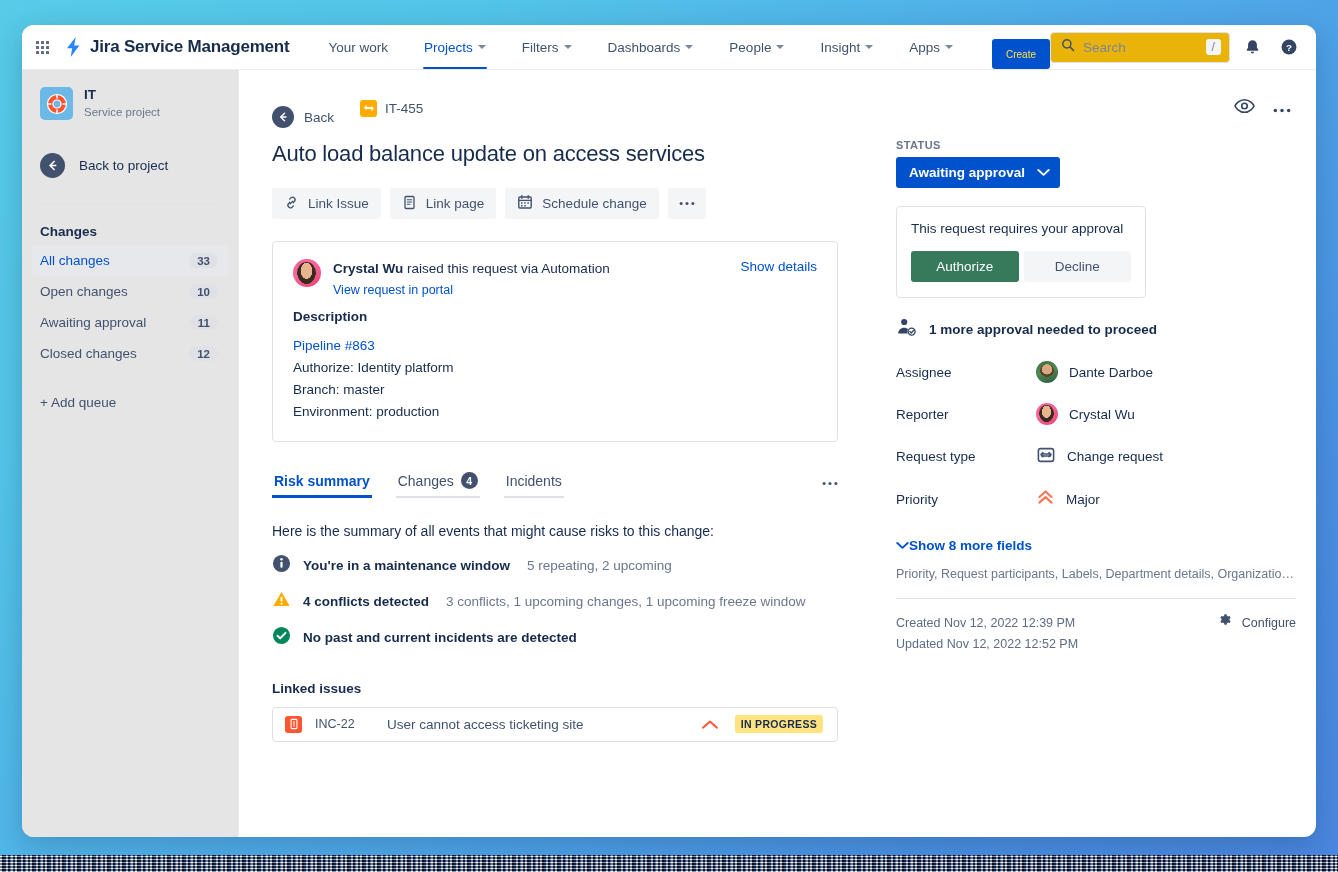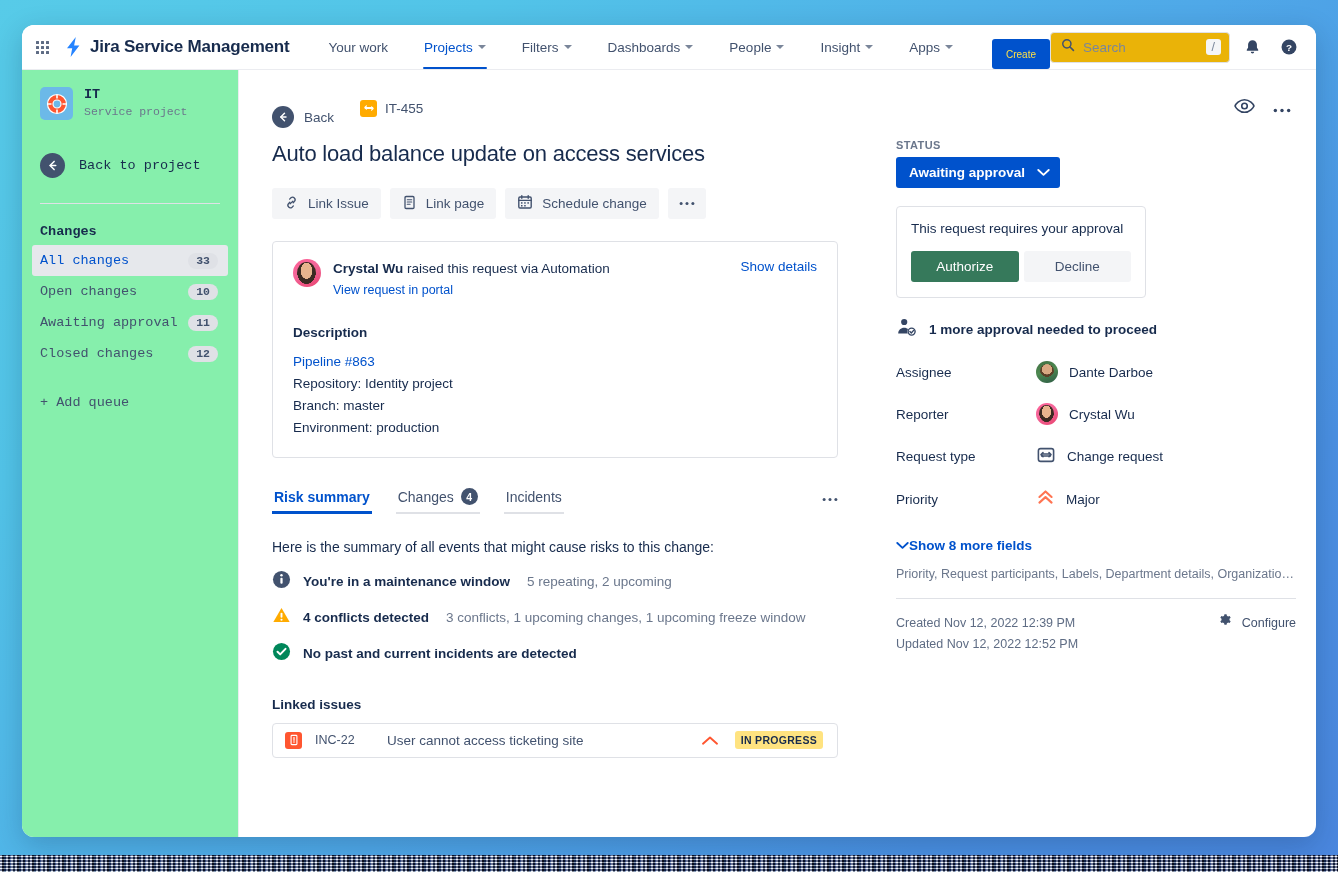--- a/index.html
+++ b/index.html
@@ -86,24 +86,23 @@
     content:""; position:absolute; left:5px; top:4px; width:15px; height:14px;
     border-radius:50%; background: radial-gradient(circle at 50% 38%, #d9a882 0 46%, #7a5437 47% 62%, transparent 63%);
   }
 
   
   .shell { flex: 1; display: flex; min-height: 0; }
 
   
   .sidebar {
     width: 217px; min-width: 217px;
-    background: #86efac;
+    background: #e5e5e5;
     border-right: 1px solid #ebecf0;
     padding: 17px 0 0 0;
-    font-family: Liberation Mono, monospace;
   }
   .proj-head { display: flex; align-items: center; gap: 11px; padding: 0 16px 0 18px; cursor: pointer; }
   .proj-avatar {
     width: 33px; height: 33px; border-radius: 5px;
     background: #6cb9e8; display: flex; align-items: center; justify-content: center; flex: none;
   }
   .proj-name { font-size: 13.5px; font-weight: 600; color: #172b4d; line-height: 1.25; }
   .proj-sub { font-size: 11.5px; color: #6b778c; line-height: 1.4; }
   .back-row { display: flex; align-items: center; gap: 14px; padding: 0 18px; margin-top: 29px; cursor: pointer; height: 32px; }
   .back-circle { width: 25px; height: 25px; border-radius: 50%; background: #42526e; display: flex; align-items: center; justify-content: center; flex: none; }
@@ -174,21 +173,21 @@
   .av-crystal-sm::after {
     content:""; position:absolute; left:3px; top:2px; width:15px; height:17px;
     background: radial-gradient(ellipse at 50% 40%, #e8b48e 0 42%, #3b2a22 44% 70%, transparent 72%);
     border-radius: 50% 50% 42% 42%;
   }
   .req-meta { flex: 1; min-width: 0; }
   .req-line { font-size: 13.5px; color: #172b4d; line-height: 1.45; }
   .req-line b { font-weight: 700; }
   .portal-link { font-size: 12.5px; color: #0052cc; cursor: pointer; margin-top: 4px; display: inline-block; }
   .show-details { font-size: 13.5px; color: #0052cc; cursor: pointer; white-space: nowrap; margin-left: 12px; }
-  .desc-head { font-size: 13.5px; font-weight: 600; color: #172b4d; margin-top: 27px; }
+  .desc-head { font-size: 13.5px; font-weight: 600; color: #172b4d; margin-top: 11px; }
   .desc-body { margin-top: 14px; }
   .desc-link { font-size: 13.5px; color: #0052cc; cursor: pointer; display: block; }
   .desc-row { font-size: 13.5px; color: #172b4d; margin-top: 7px; }
 
   .tabs-row { display: flex; align-items: center; margin-top: 30px; width: 566px; }
   .tab {
     display: flex; align-items: center; gap: 7px;
     padding: 0 2px 9px 2px; margin-right: 24px;
     font-size: 14px; color: #42526e; cursor: pointer; position: relative;
   }
@@ -486,21 +485,21 @@
               <div class="req-line">
                 <b>Crystal Wu</b><span> raised this request via Automation</span>
               </div>
               <span class="portal-link">View request in portal</span>
             </div>
             <span class="show-details">Show details</span>
           </div>
           <div class="desc-head">Description</div>
           <div class="desc-body">
             <span class="desc-link">Pipeline #863</span>
-            <div class="desc-row">Repository: Identity project</div>
+            <div class="desc-row">Authorize: Identity platform</div>
             <div class="desc-row">Branch: master</div>
             <div class="desc-row">Environment: production</div>
           </div>
         </div>
 
         <div class="tabs-row">
           <div class="tab active">
             <span>Risk summary</span>
           </div>
           <div class="tab">

